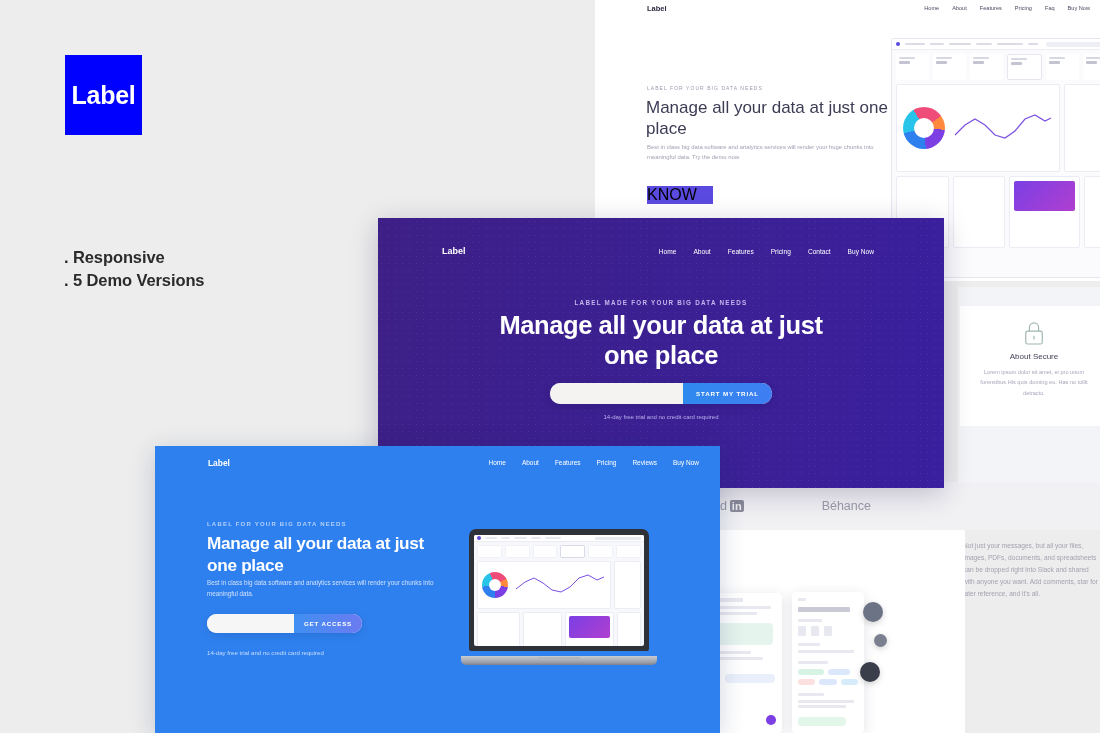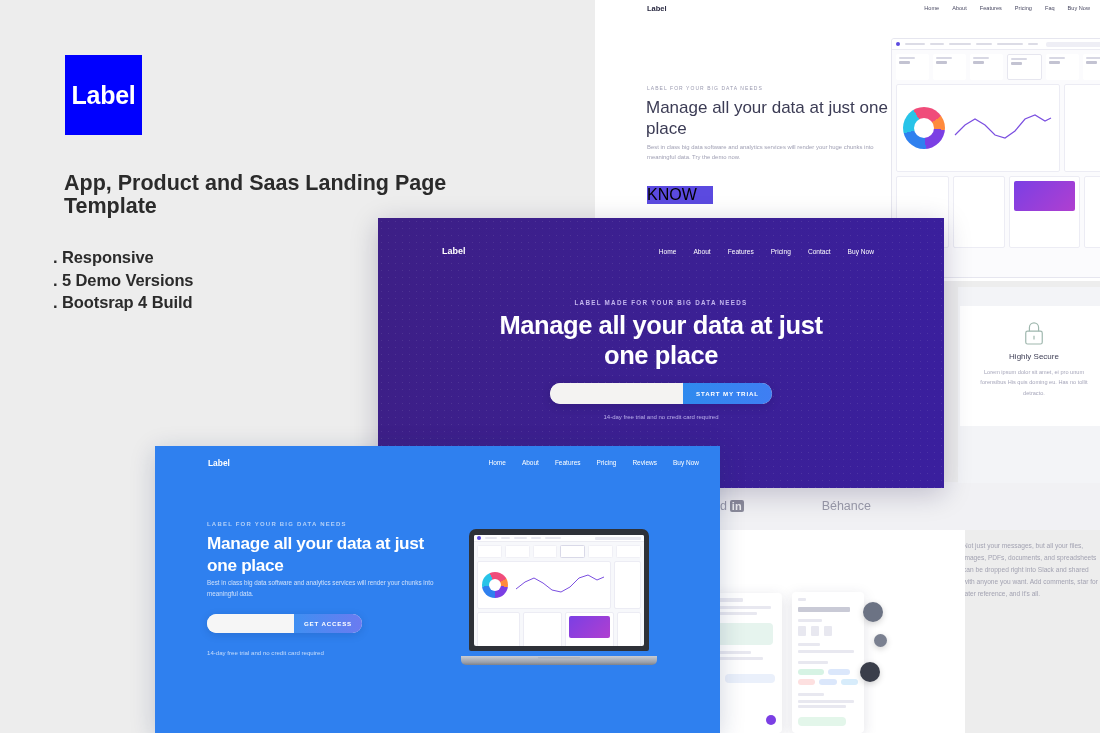--- a/index.html
+++ b/index.html
@@ -15,21 +15,21 @@
   .left-panel { position: absolute; left: 0; top: 0; width: 595px; height: 733px; background: #ededed; }
   .logo-box {
     position: absolute; left: 65px; top: 55px; width: 77px; height: 80px;
     background: #0000ff; display: flex; align-items: center; justify-content: center;
   }
   .logo-box span { color: #ffffff; font-size: 25px; font-weight: bold; letter-spacing: -0.3px; }
   .left-title {
     position: absolute; left: 64px; top: 172px; width: 430px;
     font-size: 21.5px; font-weight: bold; color: #2b2b2b; line-height: 1.08;
   }
-  .left-list { position: absolute; left: 53px; top: 246px; width: 430px; }
+  .left-list { position: absolute; left: 64px; top: 246px; width: 430px; }
   .left-list li {
     list-style: none; font-size: 16.5px; font-weight: bold; color: #2b2b2b;
     line-height: 22.6px; letter-spacing: -0.1px;
   }
 
   
   .wp-top {
     position: absolute; left: 595px; top: -6px; width: 505px; height: 287px;
     background: #ffffff; overflow: hidden;
   }
@@ -210,25 +210,23 @@
 </style>
 </head>
 <body>
 
 <div class="stage">
 
   <div class="left-panel">
     <div class="logo-box">
       <span>Label</span>
     </div>
-    <div class="left-title">App, Product and Saas Landing Page Template</div>
     <ul class="left-list">
       <li>. Responsive</li>
       <li>. 5 Demo Versions</li>
-      <li>. Bootsrap 4 Build</li>
     </ul>
   </div>
 
   <div class="wp-top">
     <div class="nav-logo">Label</div>
     <div class="nav-links">
       <span>Home</span>
       <span>About</span>
       <span>Features</span>
       <span>Pricing</span>
@@ -306,21 +304,21 @@
     <div class="brand">Béhance</div>
   </div>
 
   <div class="secure-band"></div>
   <div class="secure-card">
     <svg class="lock" viewBox="0 0 24 26" fill="none" stroke="#9fb7ae" stroke-width="1.3">
       <rect x="3" y="11" width="18" height="14" rx="2"></rect>
       <path d="M7 11V7a5 5 0 0 1 10 0v4"></path>
       <line x1="12" y1="16" x2="12" y2="20"></line>
     </svg>
-    <div class="s-title">Highly Secure</div>
+    <div class="s-title">About Secure</div>
     <div class="s-copy">Lorem ipsum dolor sit amet, ei pro unum forensibus His quis doming eu. Has no tollit detracto.</div>
   </div>
 
   <div class="dragdrop">
     <div class="dd-copy">Not just your messages, but all your files, images, PDFs, documents, and spreadsheets can be dropped right into Slack and shared with anyone you want. Add comments, star for later reference, and it's all.</div>
   </div>
 
   <div class="chat-section">
     <div class="phone-card chat-left">
       <div style="padding:5px">

